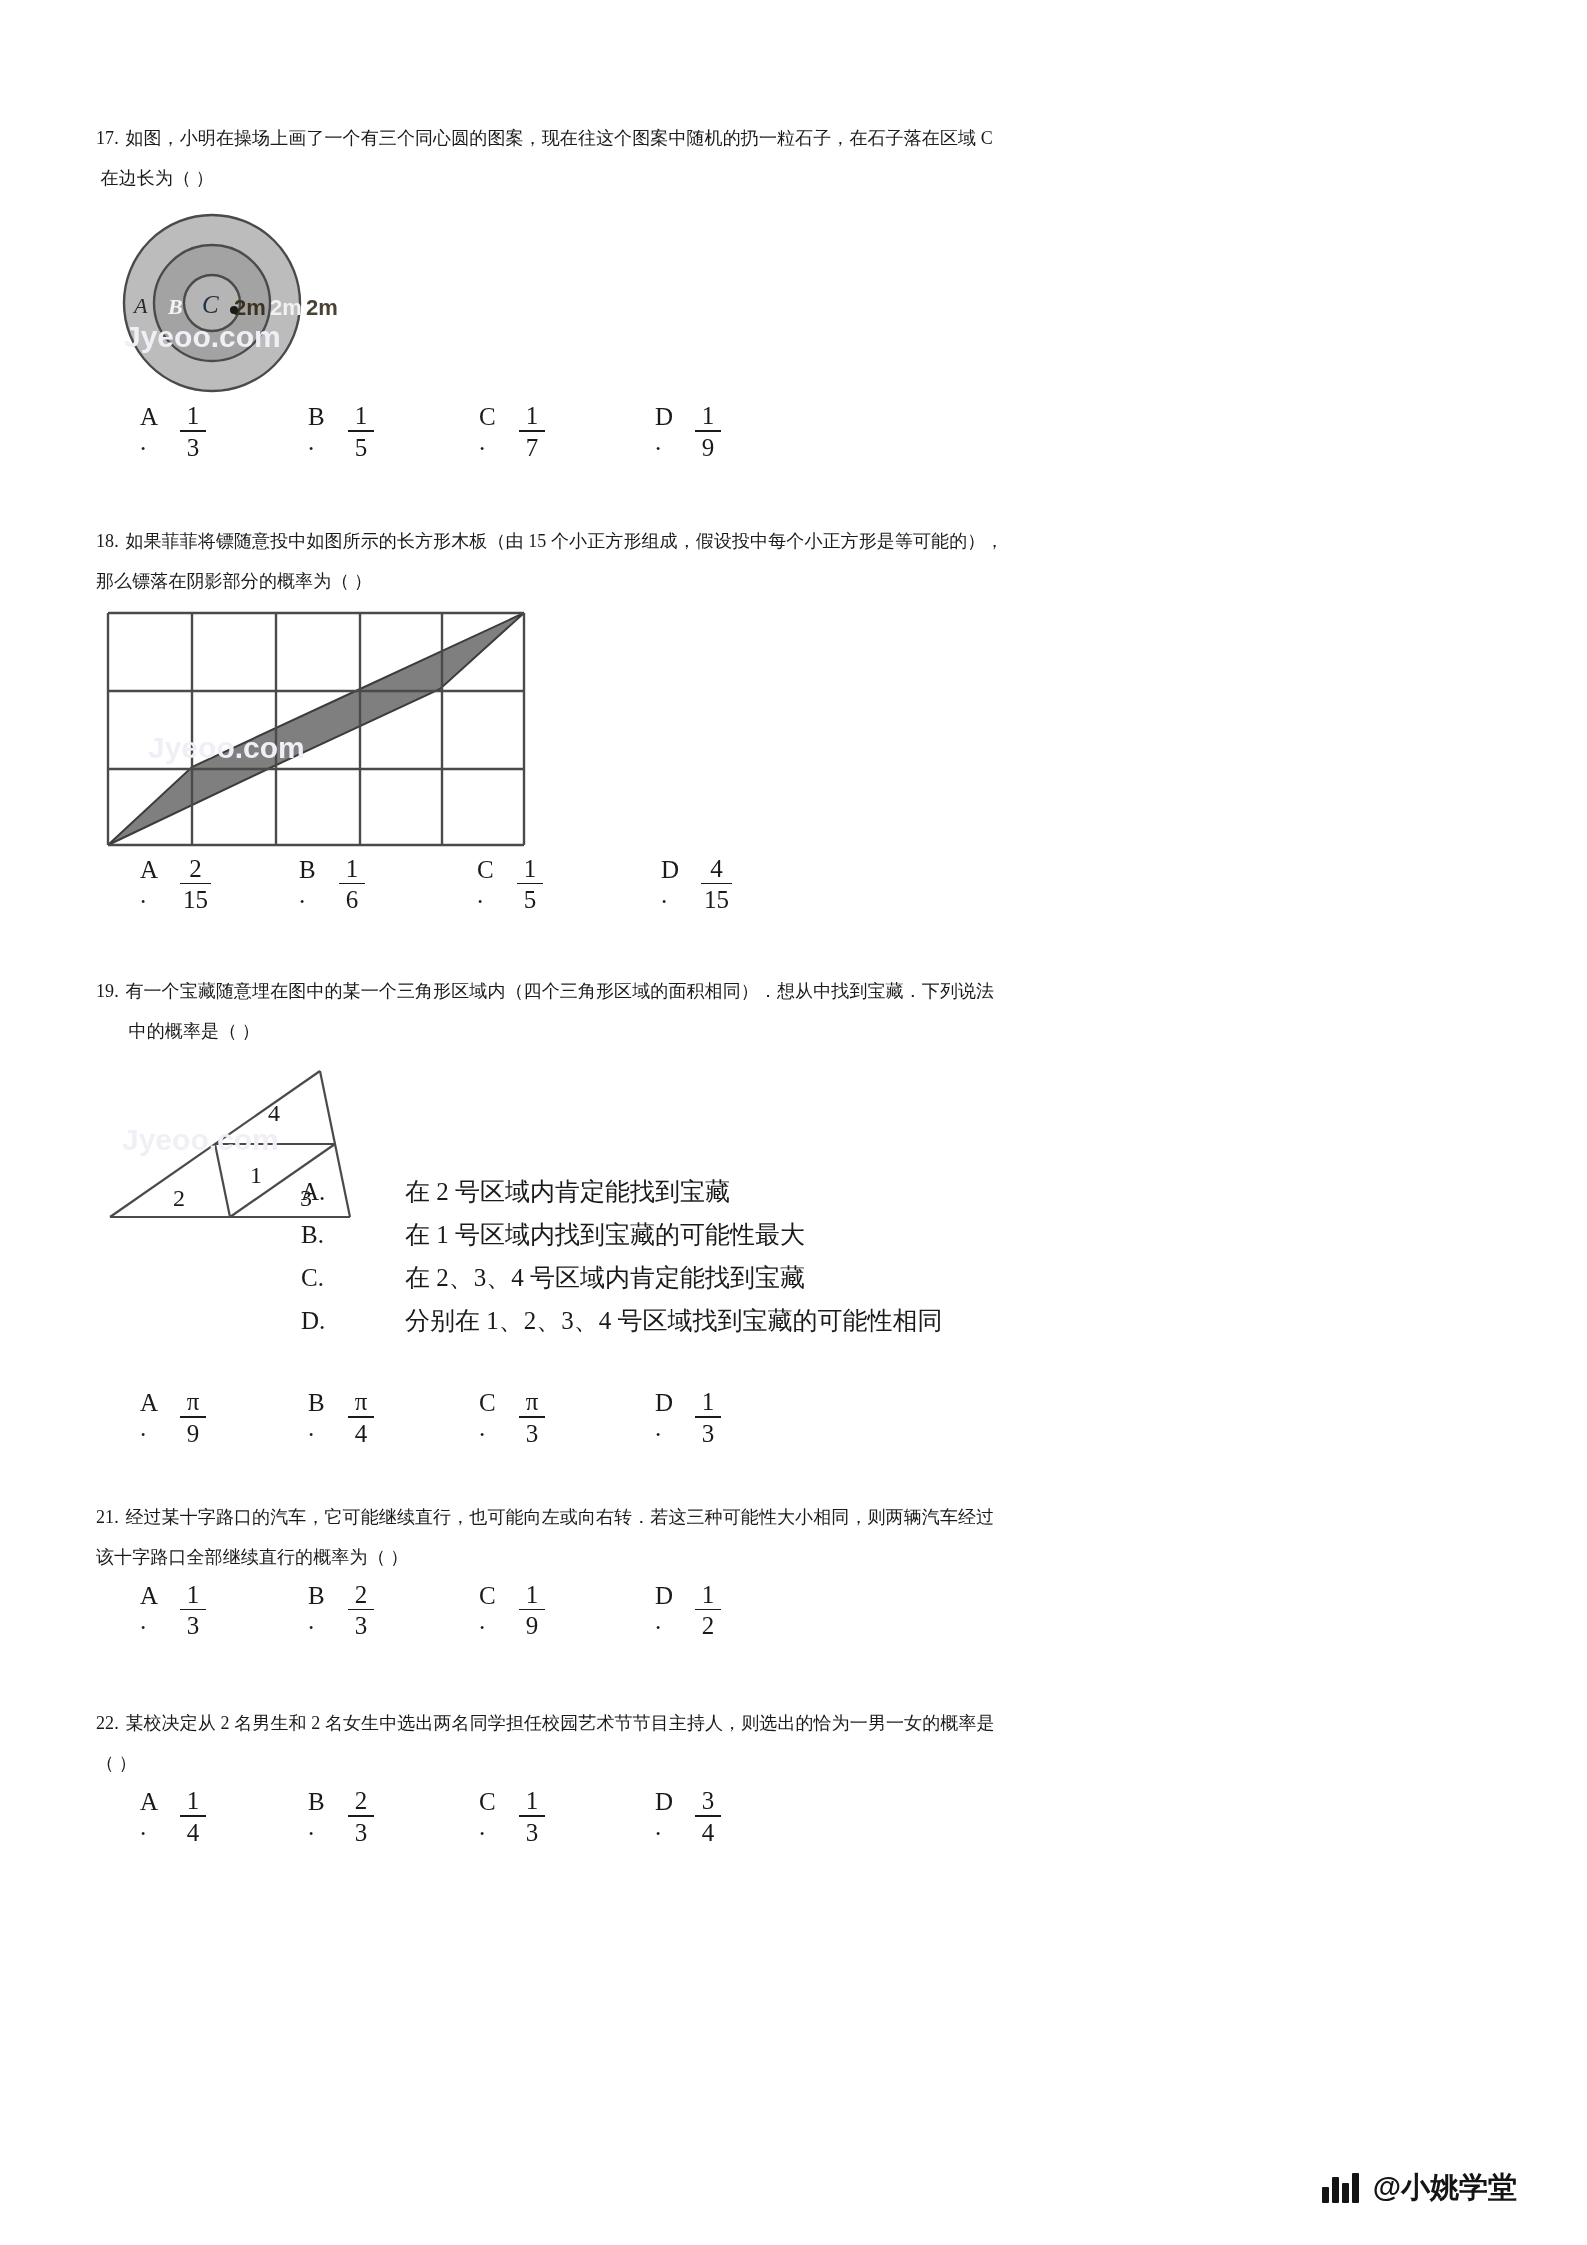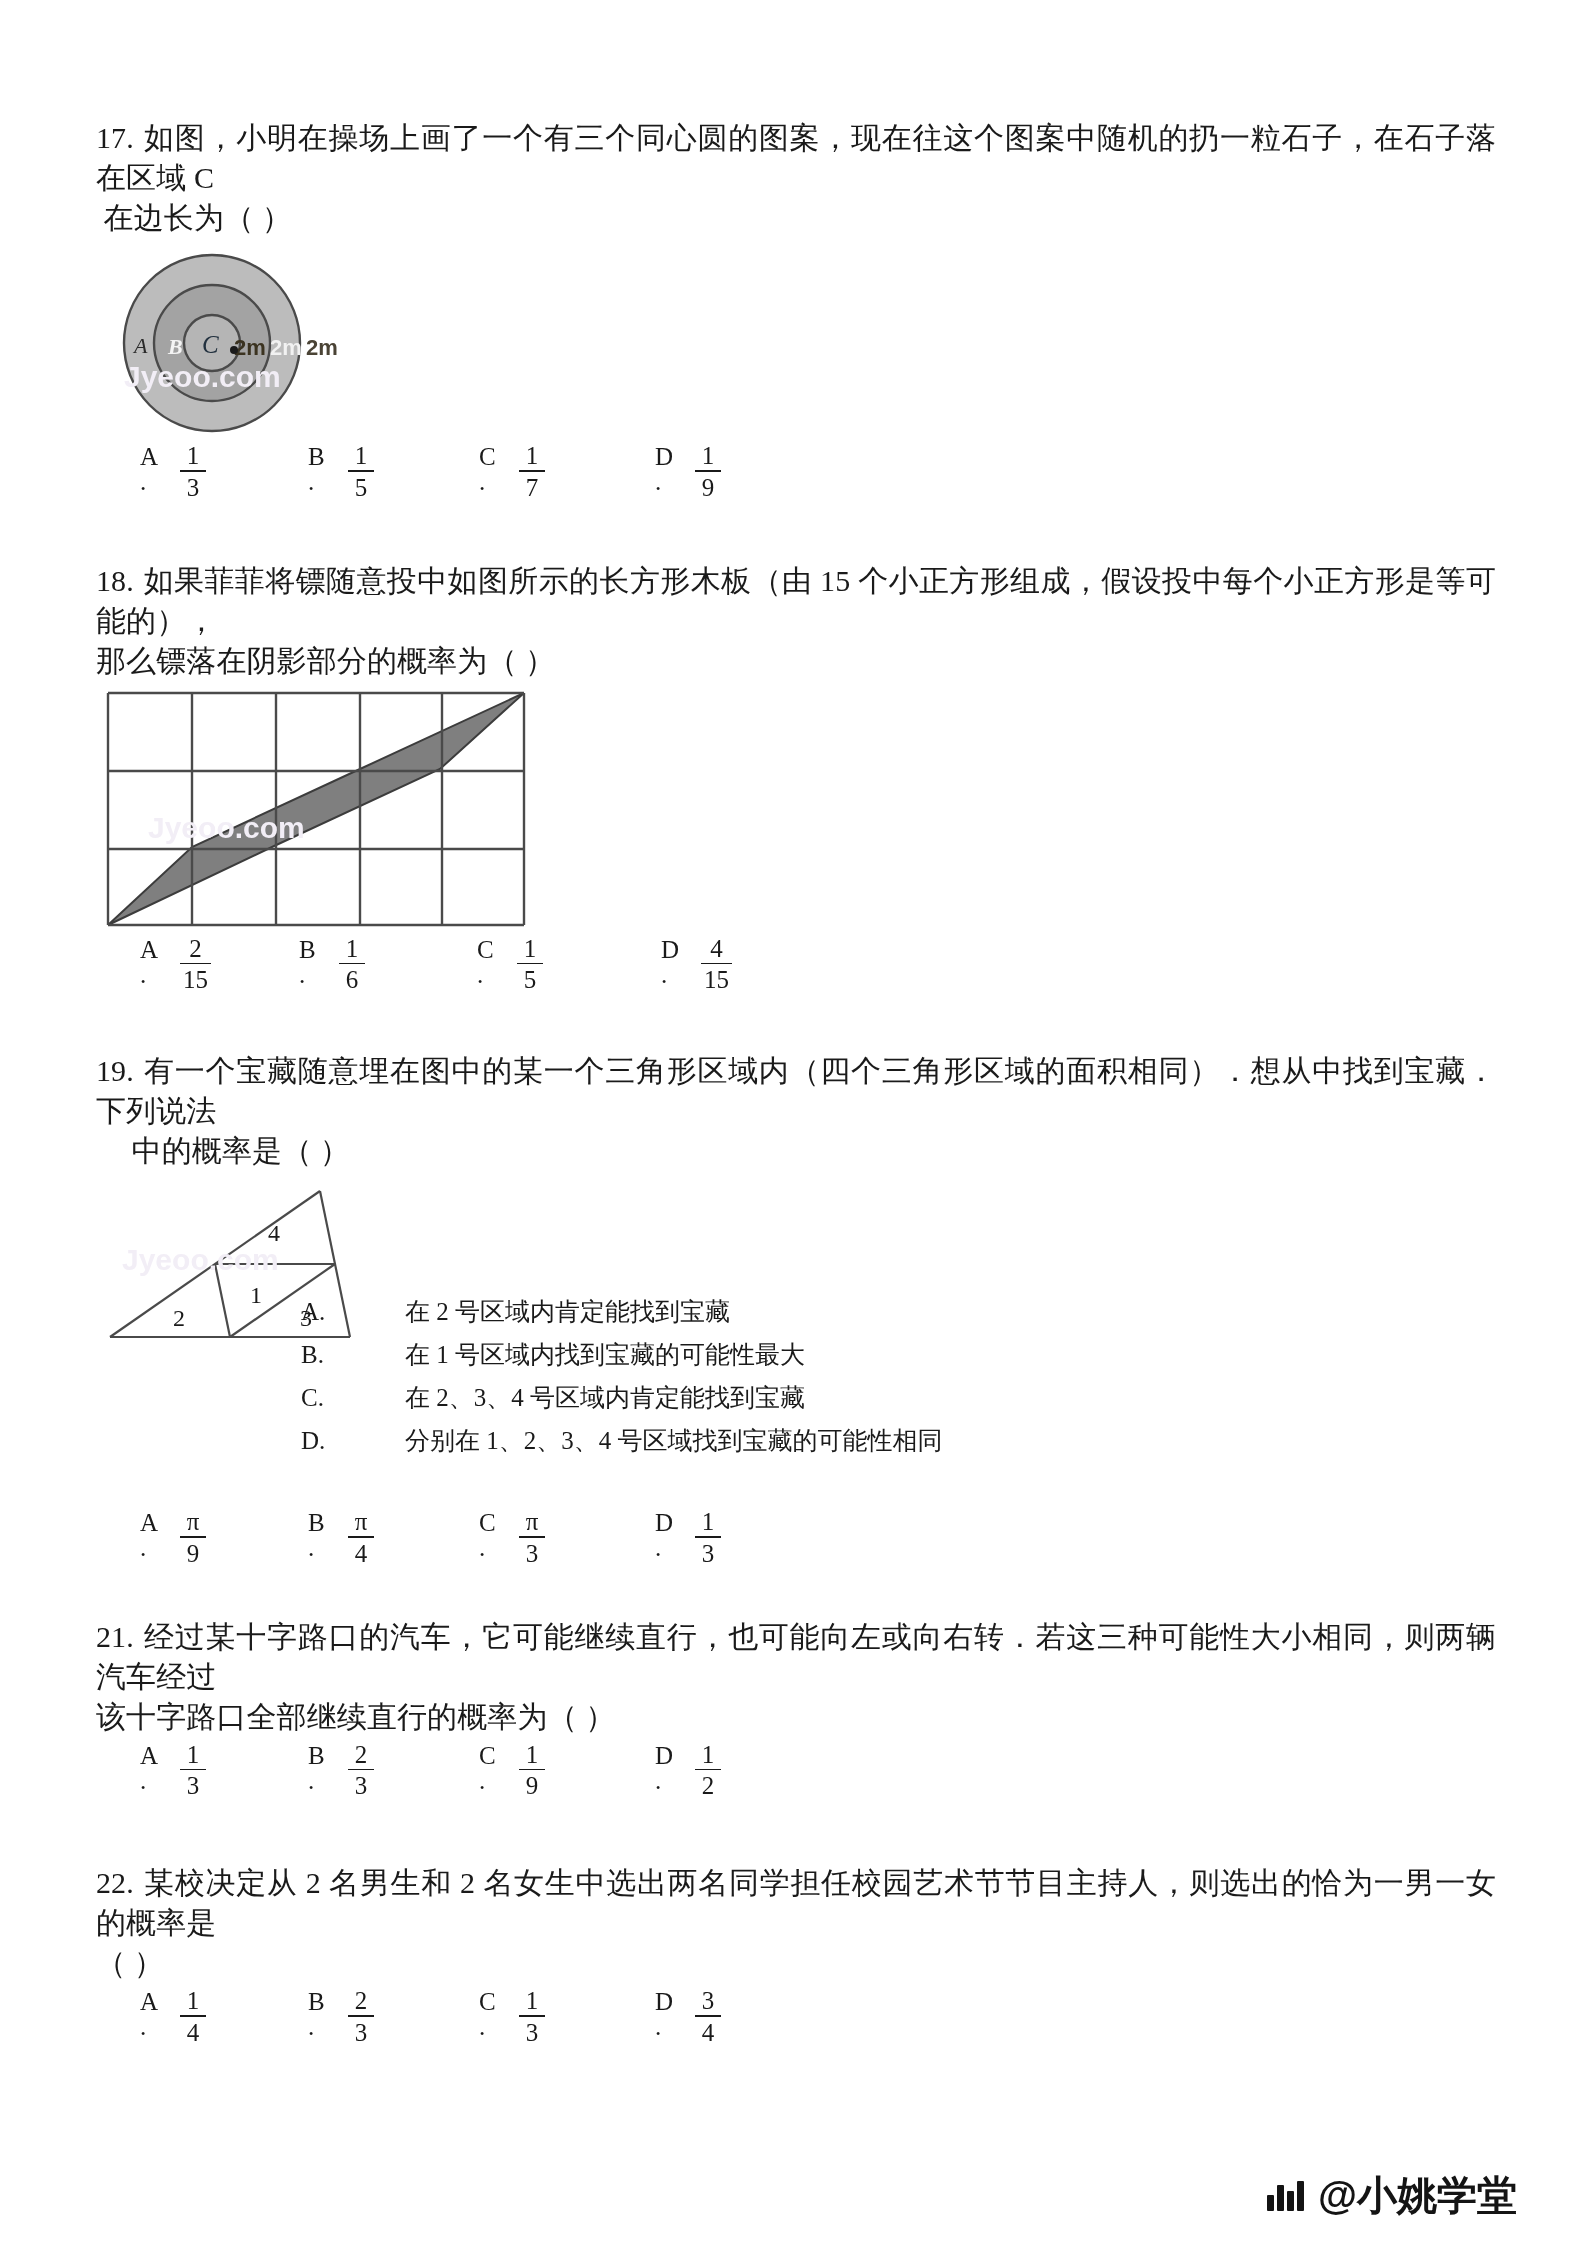--- a/index.html
+++ b/index.html
@@ -25,21 +25,21 @@
   .content {
     position: absolute;
     left: 96px;
     top: 118px;
     width: 1400px;
   }
 
   
   .q-block { margin-bottom: 4px; }
   .q-text {
-    font-size: 30px;
+    font-size: 18px;
     line-height: 40px;
     letter-spacing: 0.1px;
     text-align: justify;
   }
   .q-text .num { margin-right: 2px; }
   .indent { display: inline-block; }
 
   
   .opts {
     display: flex;
@@ -143,21 +143,21 @@
     margin-right: 4px;
     height: 30px;
   }
   .wm-bars i {
     display: block;
     width: 7px;
     background: #141414;
     border-radius: 1px;
   }
   .wm-text {
-    font-size: 40px;
+    font-size: 29px;
     font-weight: bold;
     color: #141414;
     font-family: "Liberation Sans", sans-serif;
   }
 
   
   .ghost {
     position: absolute;
     color: #f2eef6;
     font-size: 30px;

